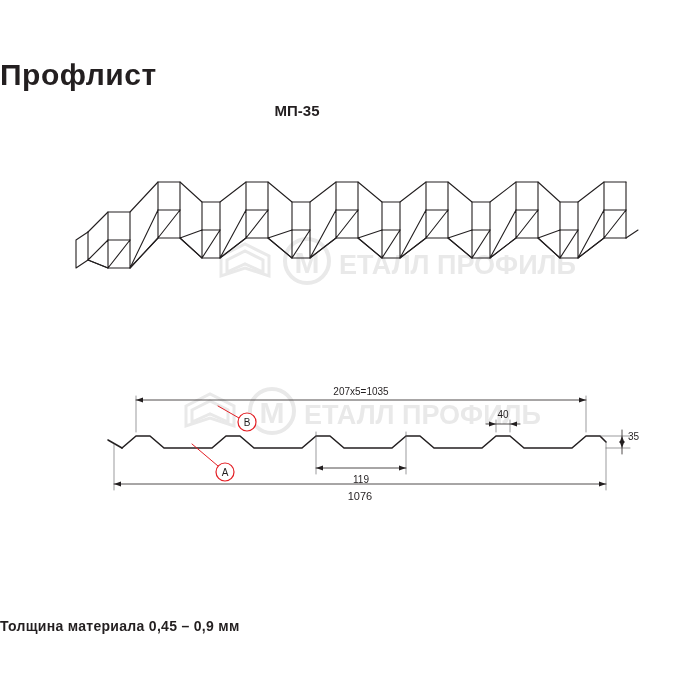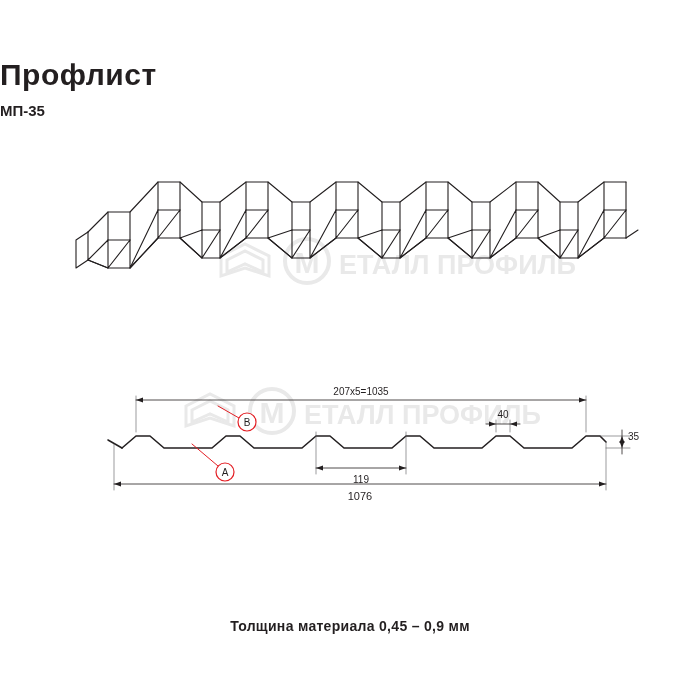--- a/index.html
+++ b/index.html
@@ -29,29 +29,30 @@
     text-align: left;
     font-size: 30px;
     font-weight: bold;
     letter-spacing: 0.5px;
   }
   .subtitle {
     position: absolute;
     top: 102px;
     left: 0;
     width: 594px;
+    text-align: center;
     font-size: 15px;
     font-weight: bold;
   }
   .footer {
     position: absolute;
     top: 618px;
     left: 0;
     width: 700px;
-    text-align: center;
+    text-align: left;
     font-size: 14px;
     font-weight: bold;
     letter-spacing: 0.3px;
   }
   .iso-wrap {
     position: absolute;
     left: 60px;
     top: 160px;
     width: 580px;
     height: 160px;

